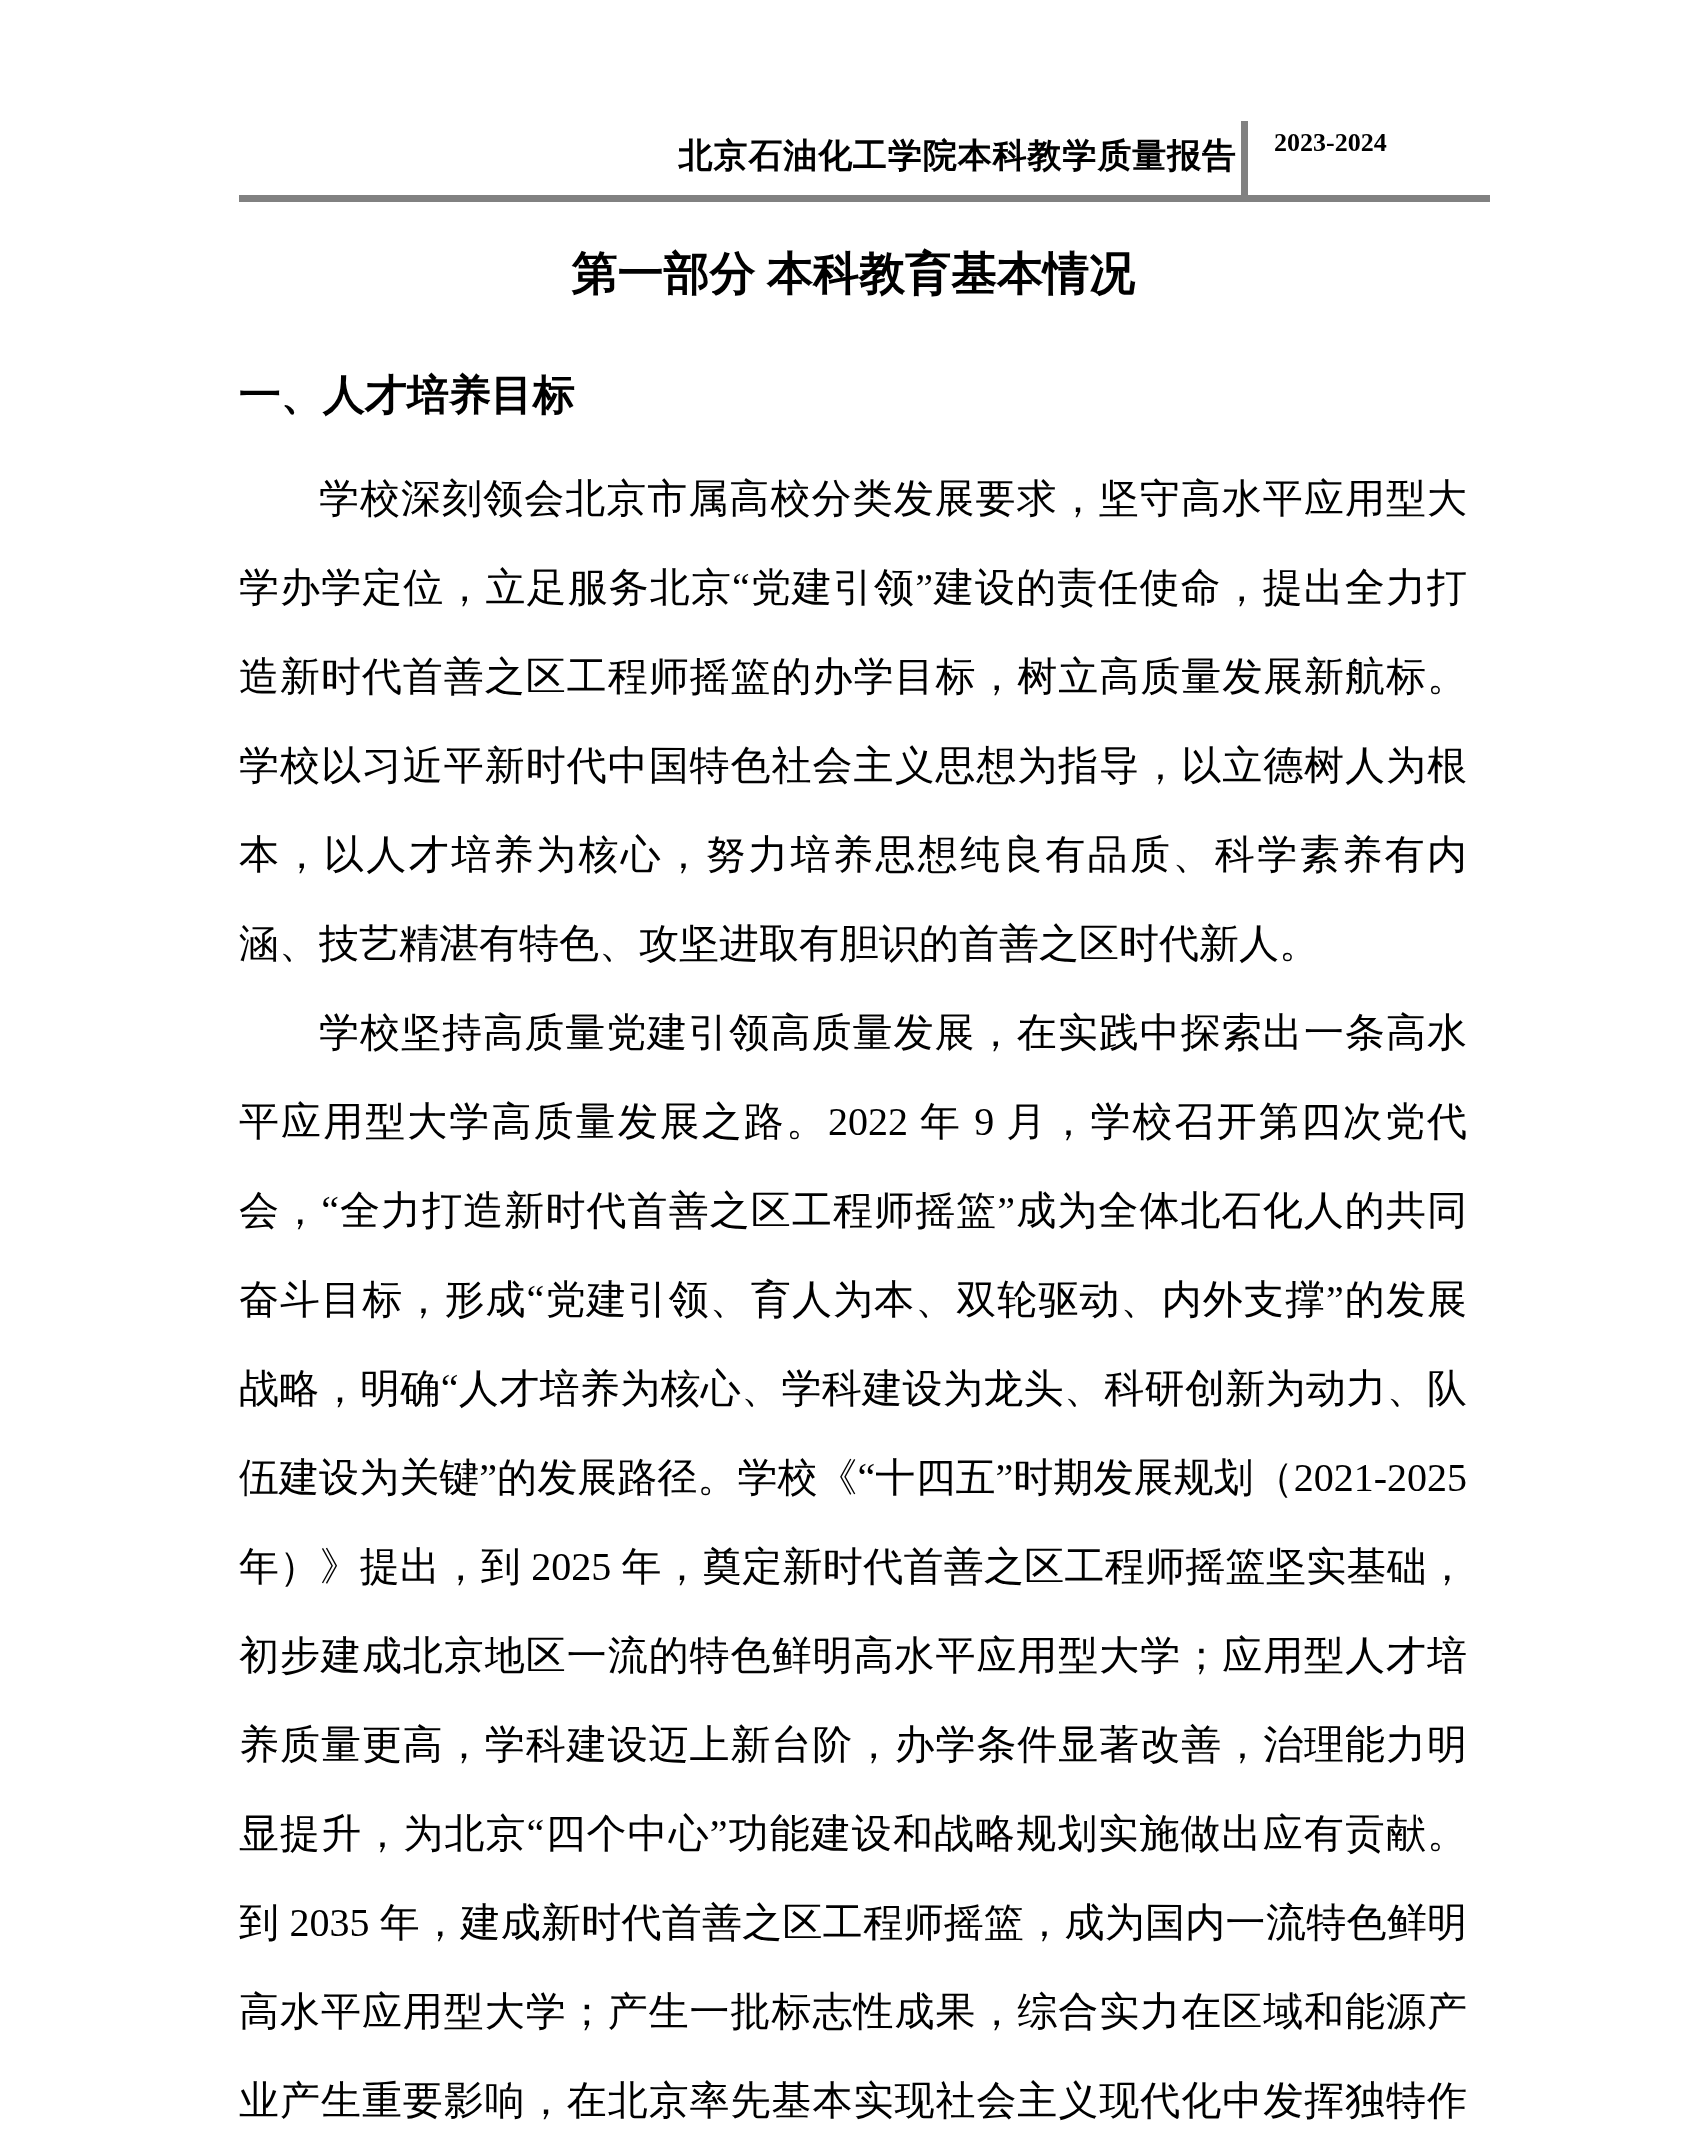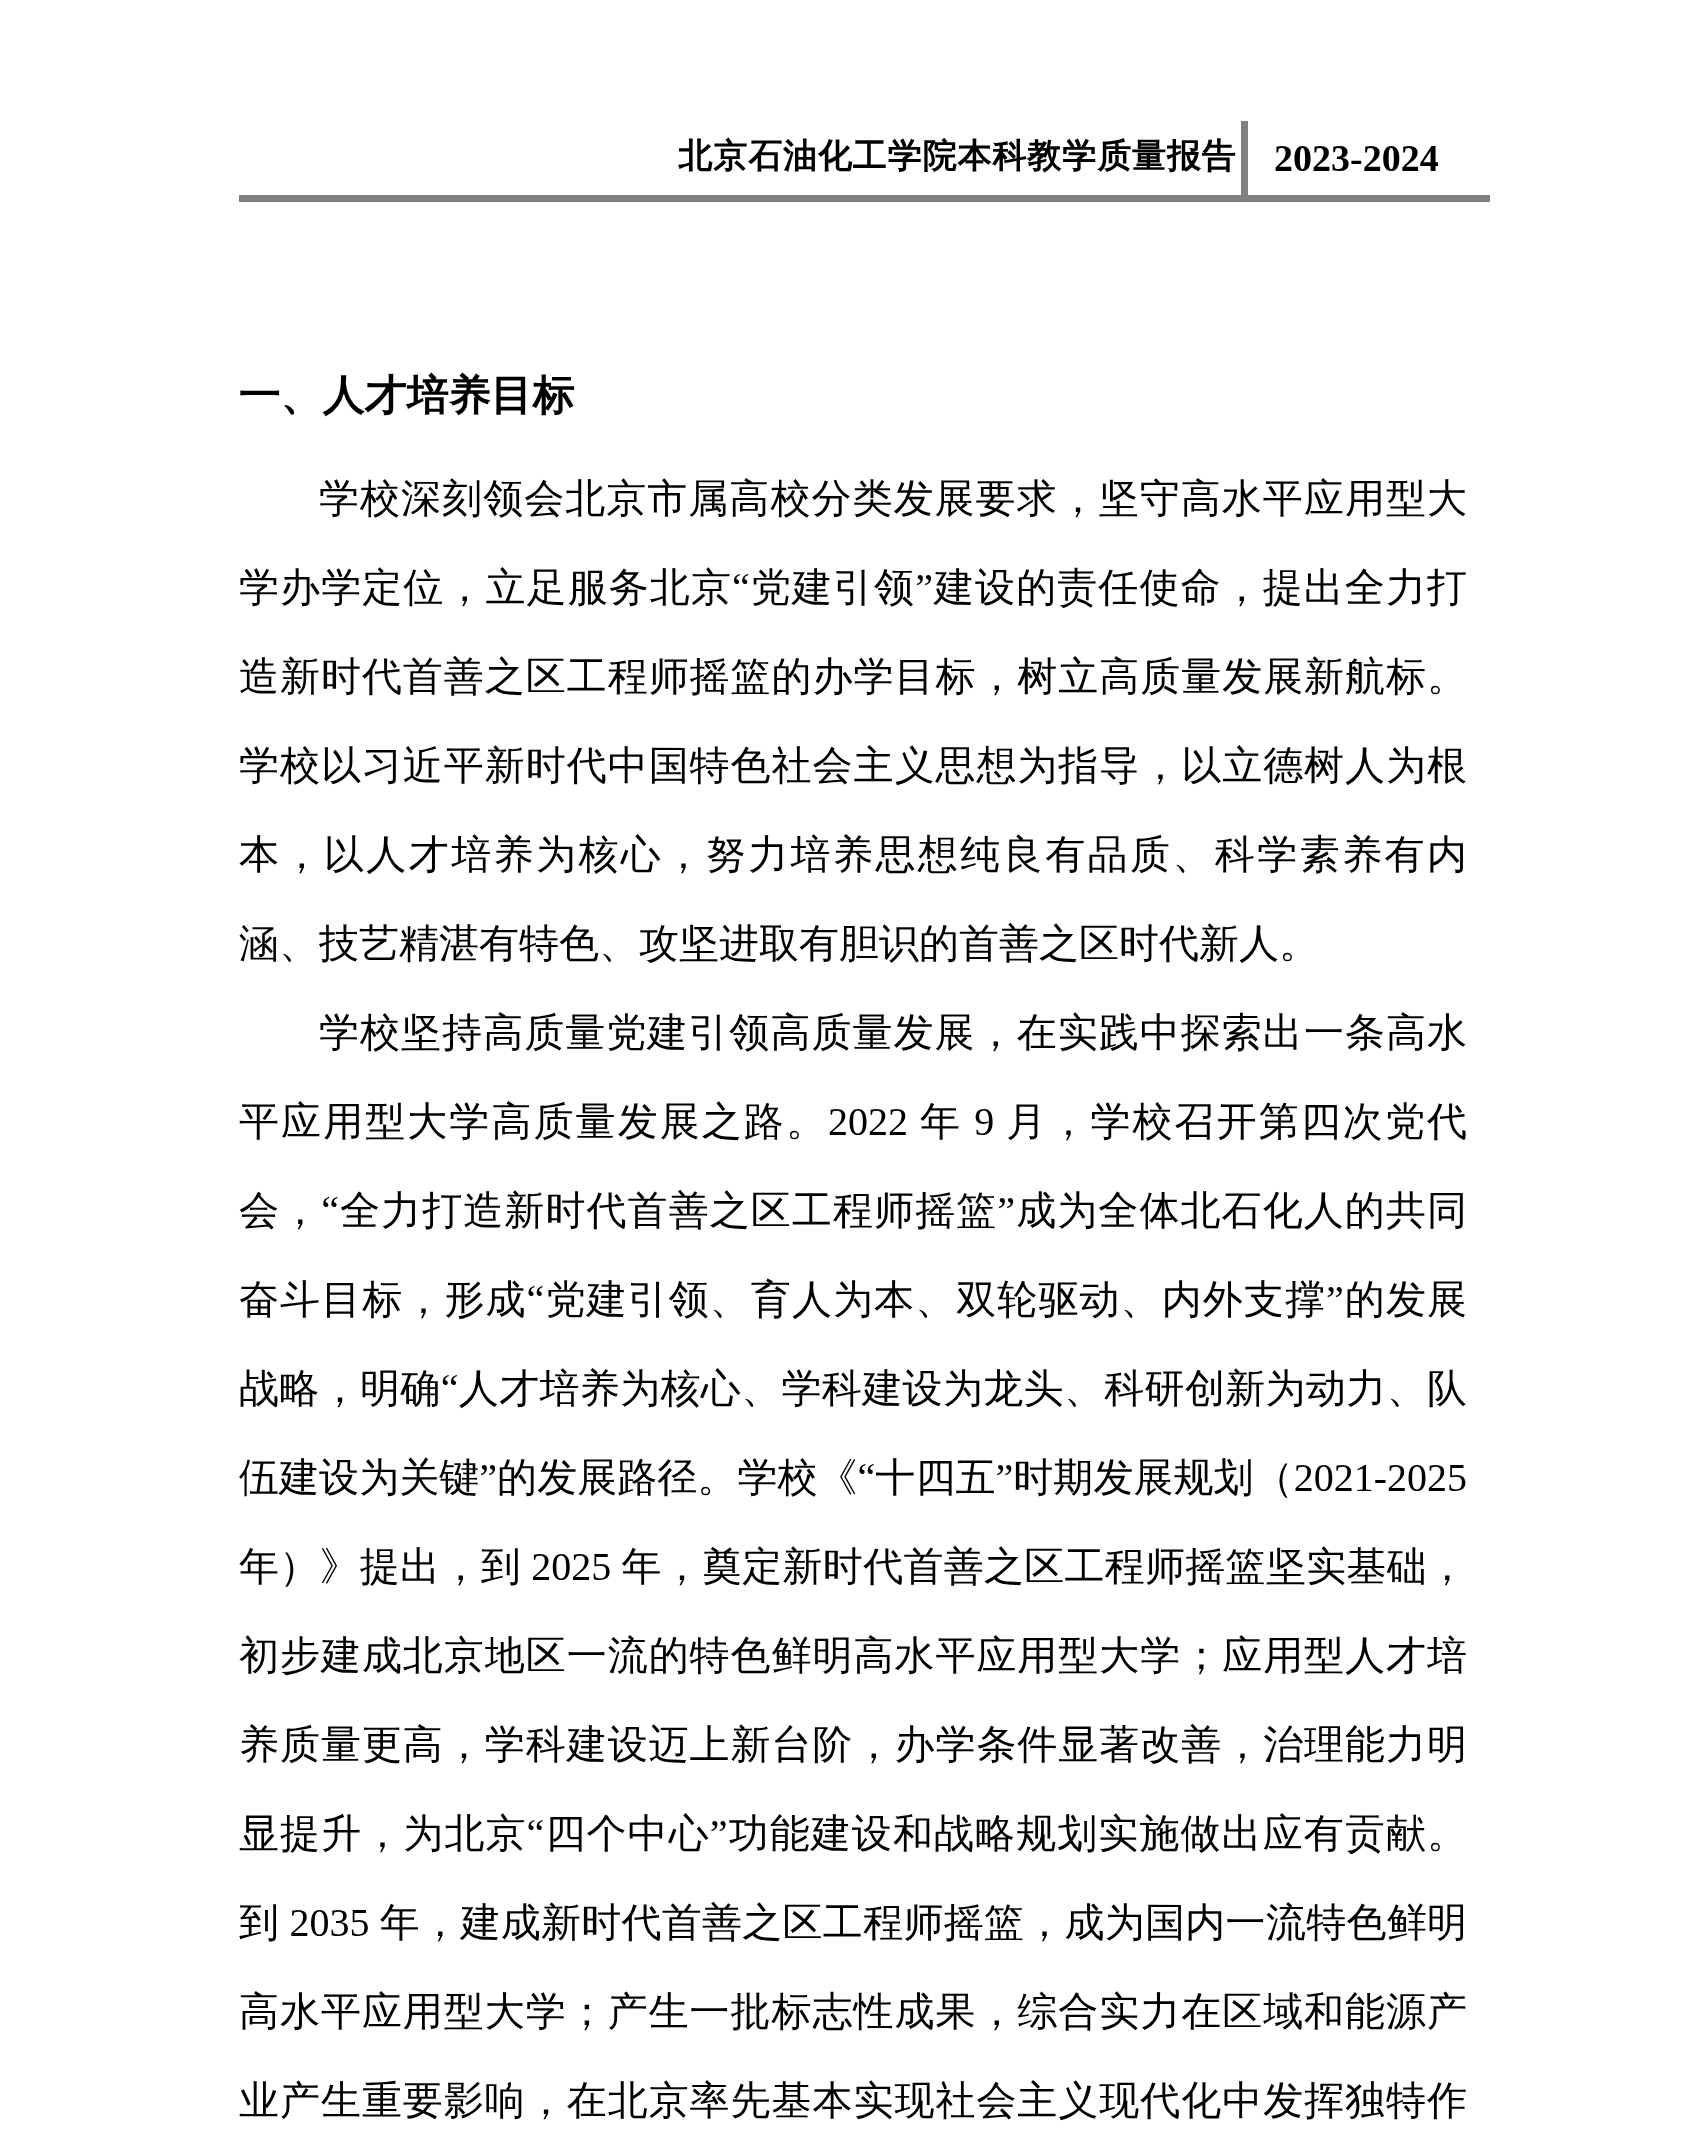--- a/index.html
+++ b/index.html
@@ -32,22 +32,22 @@
     position: absolute;
     left: 1241px;
     top: 121px;
     width: 6.5px;
     height: 74px;
     background: var(--rule-gray, #818181);
   }
   .header-year {
     position: absolute;
     left: 1274px;
-    top: 140px;
-    font-size: 38px;
+    top: 124px;
+    font-size: 26px;
     line-height: 37px;
     font-weight: bold;
     white-space: nowrap;
   }
   .header-rule {
     position: absolute;
     left: 239px;
     top: 195px;
     width: 1251px;
     height: 6.5px;
@@ -99,20 +99,21 @@
 <div class="page">
 
   <div class="header-title">北京石油化工学院本科教学质量报告</div>
 
   <div class="header-divider"></div>
 
   <div class="header-year">2023-2024</div>
 
   <div class="header-rule"></div>
 
+  <h1 class="part-title">第一部分 本科教育基本情况</h1>
 
   <h2 class="section-heading">一、人才培养目标</h2>
 
   <div class="body-text">
     <p>学校深刻领会北京市属高校分类发展要求，坚守高水平应用型大学办学定位，立足服务北京“党建引领”建设的责任使命，提出全力打造新时代首善之区工程师摇篮的办学目标，树立高质量发展新航标。学校以习近平新时代中国特色社会主义思想为指导，以立德树人为根本，以人才培养为核心，努力培养思想纯良有品质、科学素养有内涵、技艺精湛有特色、攻坚进取有胆识的首善之区时代新人。</p>
     <p>学校坚持高质量党建引领高质量发展，在实践中探索出一条高水平应用型大学高质量发展之路。2022 年 9 月，学校召开第四次党代会，“全力打造新时代首善之区工程师摇篮”成为全体北石化人的共同奋斗目标，形成“党建引领、育人为本、双轮驱动、内外支撑”的发展战略，明确“人才培养为核心、学科建设为龙头、科研创新为动力、队伍建设为关键”的发展路径。学校《“十四五”时期发展规划（2021-2025 年）》提出，到 2025 年，奠定新时代首善之区工程师摇篮坚实基础，初步建成北京地区一流的特色鲜明高水平应用型大学；应用型人才培养质量更高，学科建设迈上新台阶，办学条件显著改善，治理能力明显提升，为北京“四个中心”功能建设和战略规划实施做出应有贡献。到 2035 年，建成新时代首善之区工程师摇篮，成为国内一流特色鲜明高水平应用型大学；产生一批标志性成果，综合实力在区域和能源产业产生重要影响，在北京率先基本实现社会主义现代化中发挥独特作用。</p>
   </div>
 
 </div>
 

